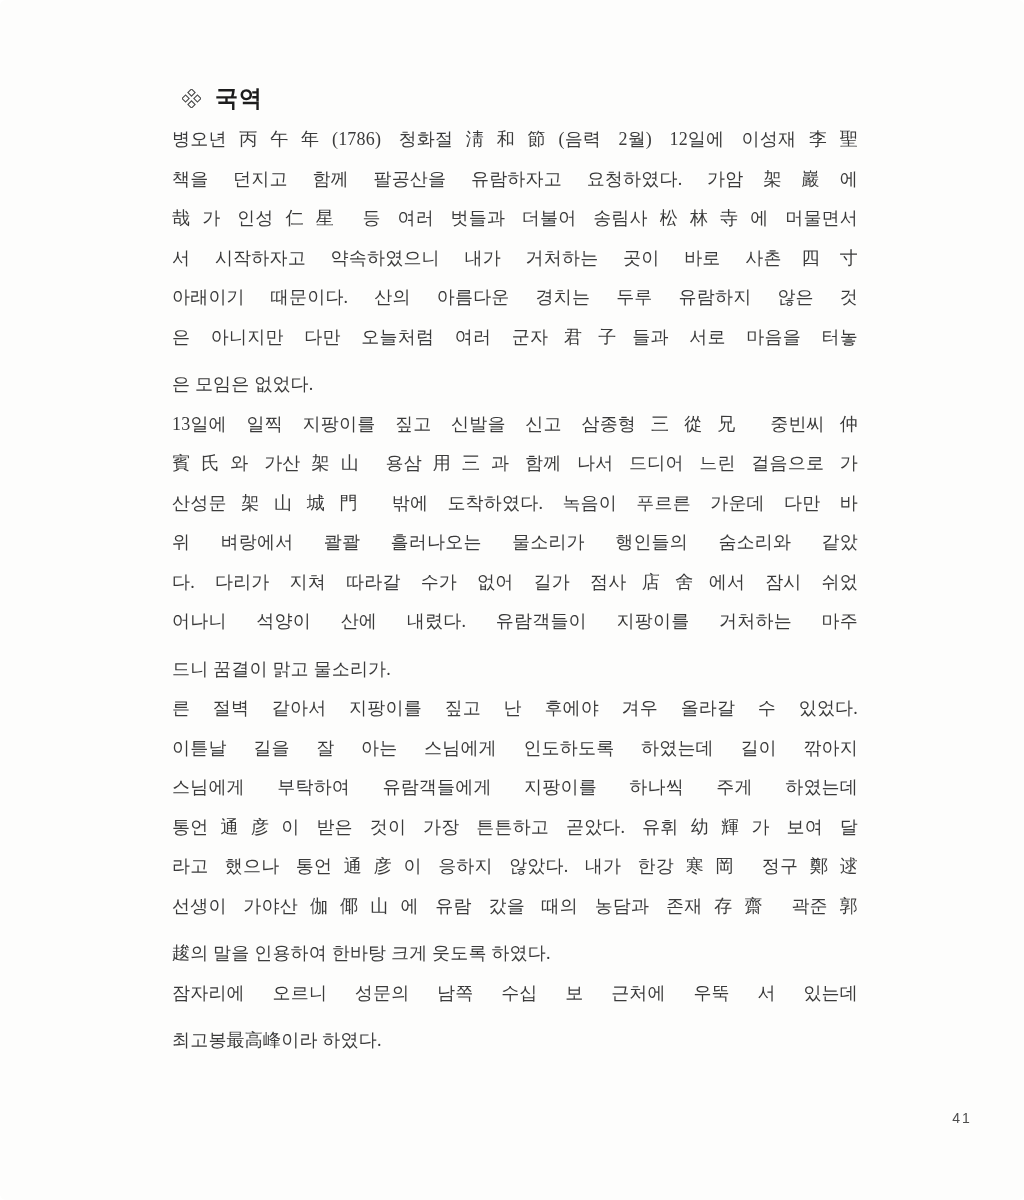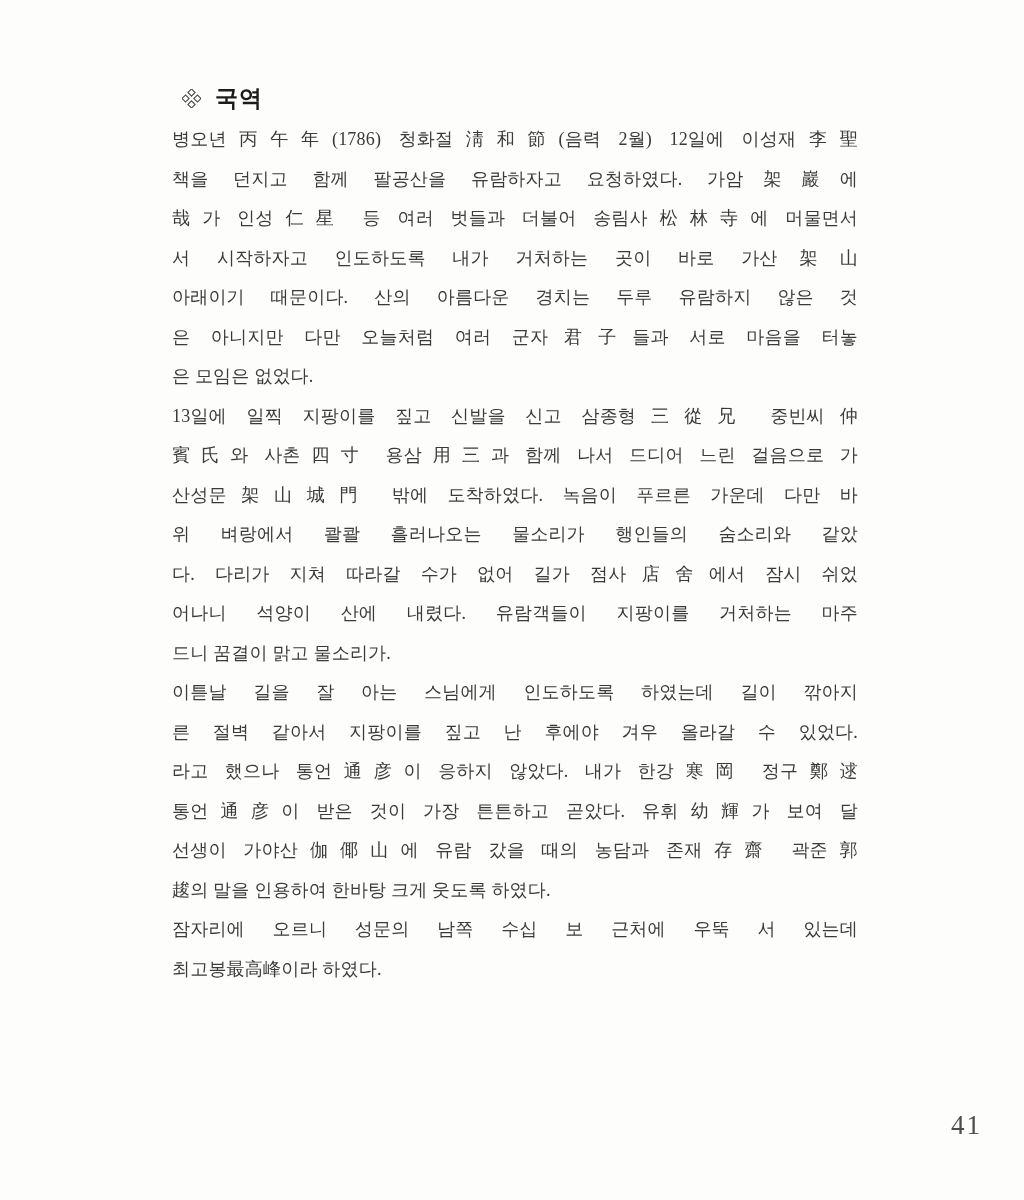--- a/index.html
+++ b/index.html
@@ -51,29 +51,30 @@
   .line {
     height: 39.5px;
     overflow: hidden;
     text-align: justify;
     text-align-last: justify;
     white-space: normal;
   }
   .line.short {
     text-align: center;
     text-align-last: left;
+    margin-top: 8px;
   }
   .page-number {
     position: absolute;
     left: 942px;
     top: 1110px;
     width: 40px;
-    text-align: right;
-    font-family: Liberation Serif, serif;
-    font-size: 27px;
+    text-align: center;
+    font-family: Liberation Sans, sans-serif;
+    font-size: 14px;
     letter-spacing: 2px;
     color: #4c4c4c;
   }
 </style>
 </head>
 <body>
 
 <div class="page">
 
   <div class="section-header">
@@ -85,35 +86,36 @@
         <rect x="16.3" y="8.8" width="6.4" height="6.4" transform="rotate(45 19.5 12)"></rect>
       </svg>
     </span>
     <span class="section-title">국역</span>
   </div>
 
   <div class="body-text">
     <div class="line">병오년丙午年(1786) 청화절淸和節(음력 2월) 12일에 이성재李聖</div>
     <div class="line">책을 던지고 함께 팔공산을 유람하자고 요청하였다. 가암架巖에</div>
     <div class="line">哉가 인성仁星 등 여러 벗들과 더불어 송림사松林寺에 머물면서</div>
-    <div class="line">서 시작하자고 인도하도록 내가 거처하는 곳이 바로 가산架山</div>
+    <div class="line">서 시작하자고 약속하였으니 내가 거처하는 곳이 바로 사촌四寸</div>
     <div class="line">아래이기 때문이다. 산의 아름다운 경치는 두루 유람하지 않은 것</div>
     <div class="line">은 아니지만 다만 오늘처럼 여러 군자君子들과 서로 마음을 터놓</div>
     <div class="line short">은 모임은 없었다.</div>
     <div class="line">13일에 일찍 지팡이를 짚고 신발을 신고 삼종형三從兄 중빈씨仲</div>
-    <div class="line">賓氏와 사촌四寸 용삼用三과 함께 나서 드디어 느린 걸음으로 가</div>
+    <div class="line">賓氏와 가산架山 용삼用三과 함께 나서 드디어 느린 걸음으로 가</div>
     <div class="line">산성문架山城門 밖에 도착하였다. 녹음이 푸르른 가운데 다만 바</div>
     <div class="line">위 벼랑에서 콸콸 흘러나오는 물소리가 행인들의 숨소리와 같았</div>
     <div class="line">다. 다리가 지쳐 따라갈 수가 없어 길가 점사店舍에서 잠시 쉬었</div>
     <div class="line">어나니 석양이 산에 내렸다. 유람객들이 지팡이를 거처하는 마주</div>
     <div class="line short">드니 꿈결이 맑고 물소리가.</div>
+    <div class="line">른 절벽 같아서 지팡이를 짚고 난 후에야 겨우 올라갈 수 있었다.</div>
     <div class="line">이튿날 길을 잘 아는 스님에게 인도하도록 하였는데 길이 깎아지</div>
-    <div class="line">른 절벽 같아서 지팡이를 짚고 난 후에야 겨우 올라갈 수 있었다.</div>
+    <div class="line">스님에게 부탁하여 유람객들에게 지팡이를 하나씩 주게 하였는데</div>
+    <div class="line">통언通彦이 받은 것이 가장 튼튼하고 곧았다. 유휘幼輝가 보여 달</div>
     <div class="line">라고 했으나 통언通彦이 응하지 않았다. 내가 한강寒岡 정구鄭逑</div>
-    <div class="line">통언通彦이 받은 것이 가장 튼튼하고 곧았다. 유휘幼輝가 보여 달</div>
     <div class="line">선생이 가야산伽倻山에 유람 갔을 때의 농담과 존재存齋 곽준郭</div>
     <div class="line short">䞭의 말을 인용하여 한바탕 크게 웃도록 하였다.</div>
     <div class="line">잠자리에 오르니 성문의 남쪽 수십 보 근처에 우뚝 서 있는데</div>
     <div class="line short">최고봉最高峰이라 하였다.</div>
   </div>
 
   <div class="page-number">41</div>
 
 </div>
 

